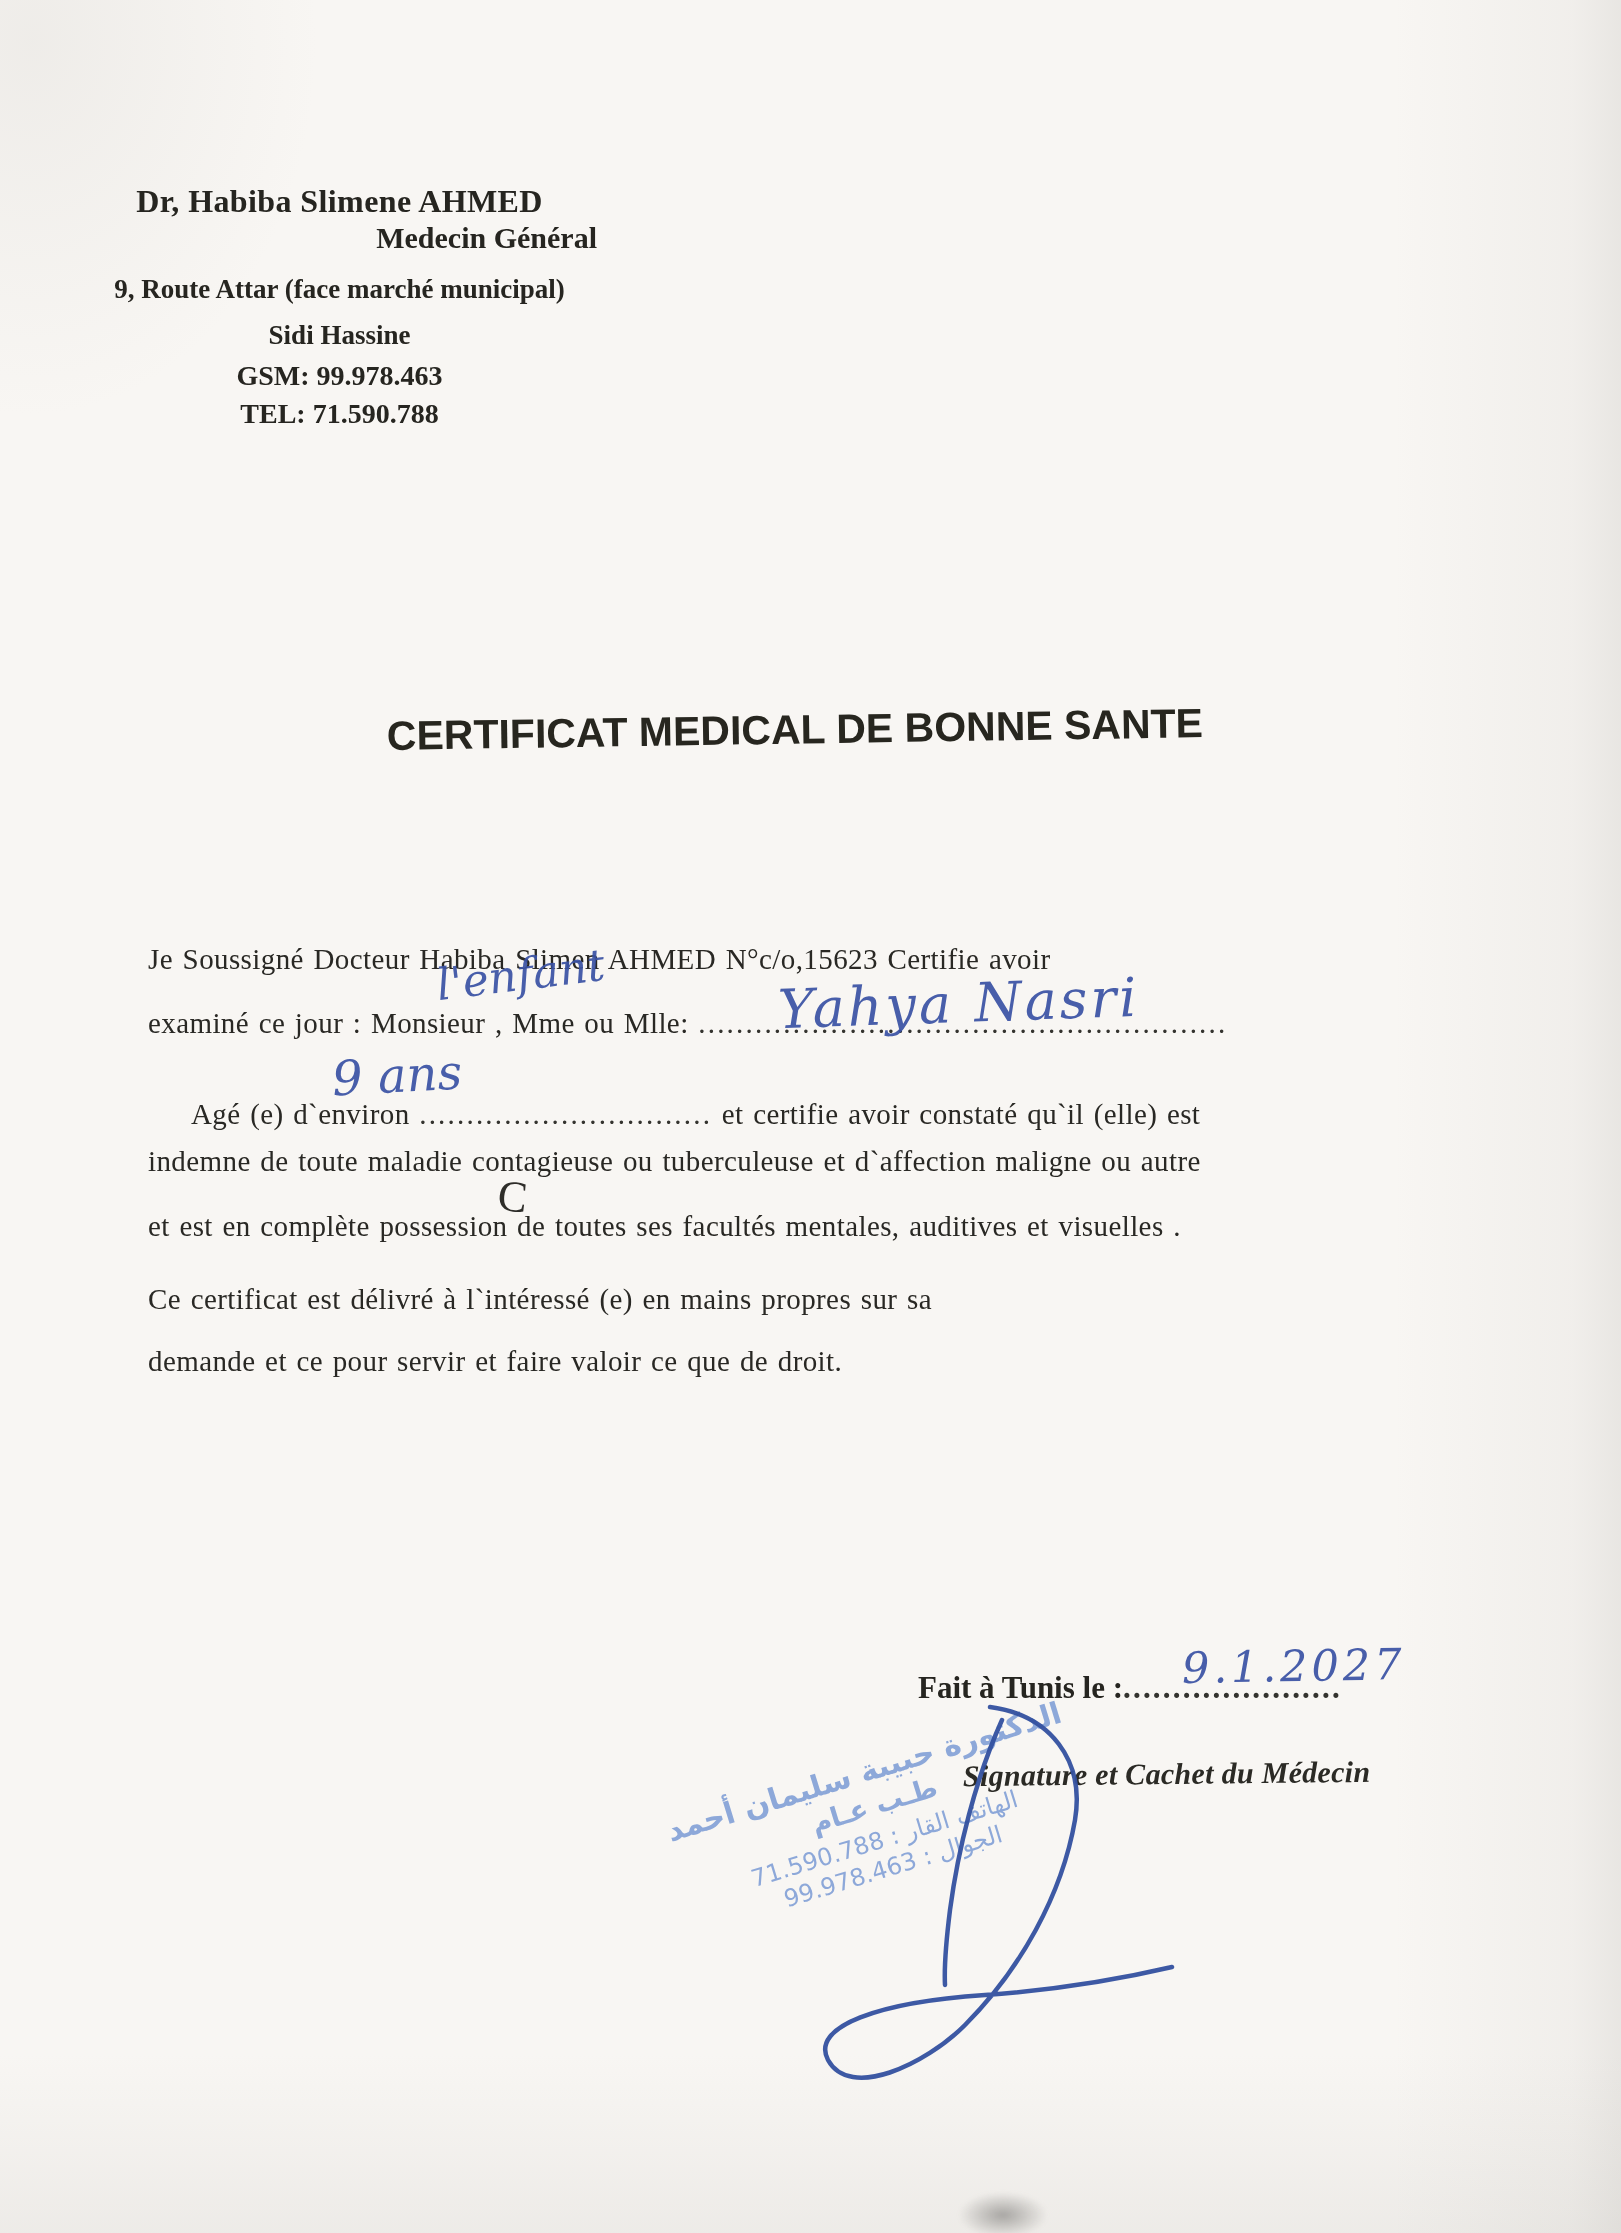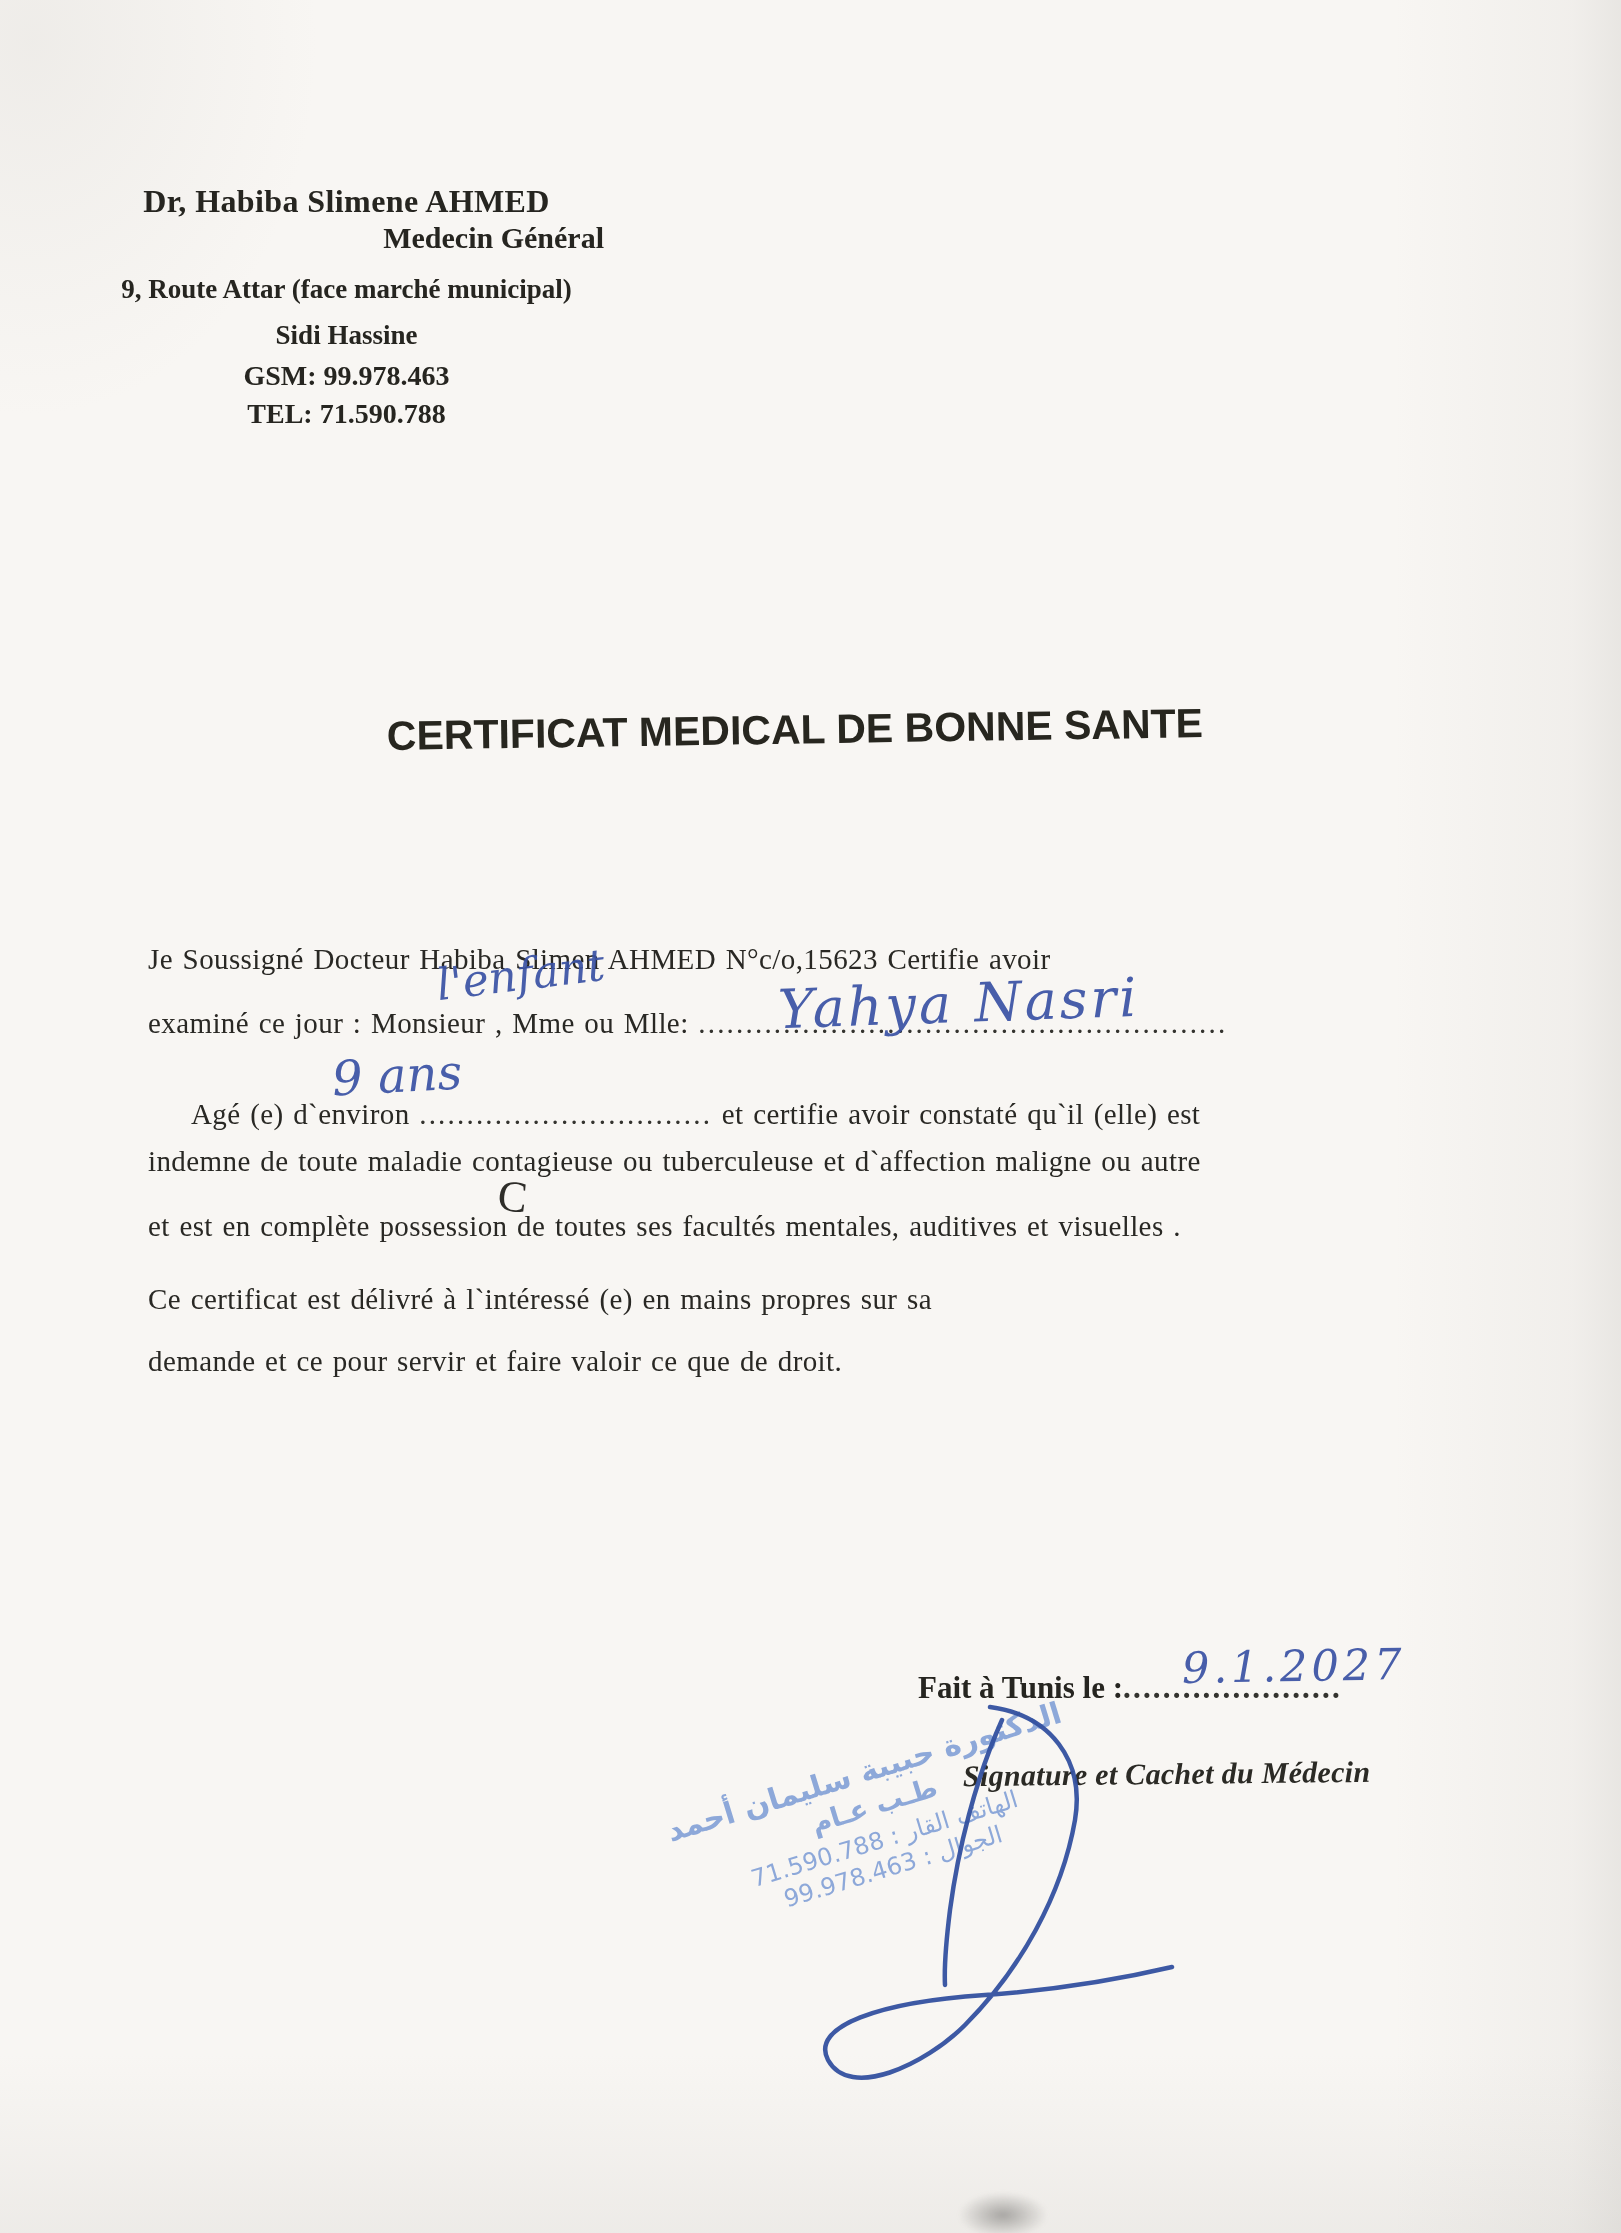--- a/index.html
+++ b/index.html
@@ -12,21 +12,21 @@
   .shade-right  { position:absolute; inset:0; pointer-events:none;
     background:linear-gradient(90deg, rgba(255,255,255,0) 86%, rgba(196,193,188,.14) 97%, rgba(176,173,168,.22) 100%); }
   .shade-bottom { position:absolute; inset:0; pointer-events:none;
     background:linear-gradient(180deg, rgba(255,255,255,0) 92%, rgba(188,185,180,.18) 100%); }
   .shade-topleft { position:absolute; left:0; top:0; width:320px; height:420px; pointer-events:none;
     background:radial-gradient(ellipse at 10% 10%, rgba(210,207,202,.25), rgba(210,207,202,0) 70%); }
   .smudge { position:absolute; left:958px; top:2192px; width:90px; height:46px; pointer-events:none;
     background:radial-gradient(ellipse at center, rgba(110,108,105,.55), rgba(110,108,105,0) 70%); filter:blur(2px); }
 
   
-  .letterhead { position:absolute; left:89px; top:183px; width:515px; text-align:center;
+  .letterhead { position:absolute; left:82px; top:183px; width:515px; text-align:center;
     font-weight:bold; color:#262520; }
   .lh-name  { font-size:32px; letter-spacing:.4px; }
   .lh-title { font-size:30px; margin-top:1px;text-align:right; }
   .lh-addr1 { font-size:27px; margin-top:19px; }
   .lh-addr2 { font-size:27px; margin-top:15px; }
   .lh-gsm   { font-size:28px; margin-top:9px; }
   .lh-tel   { font-size:28px; margin-top:6px; }
 
   
   .doc-title { position:absolute; left:385px; top:713px; width:820px; text-align:center;

